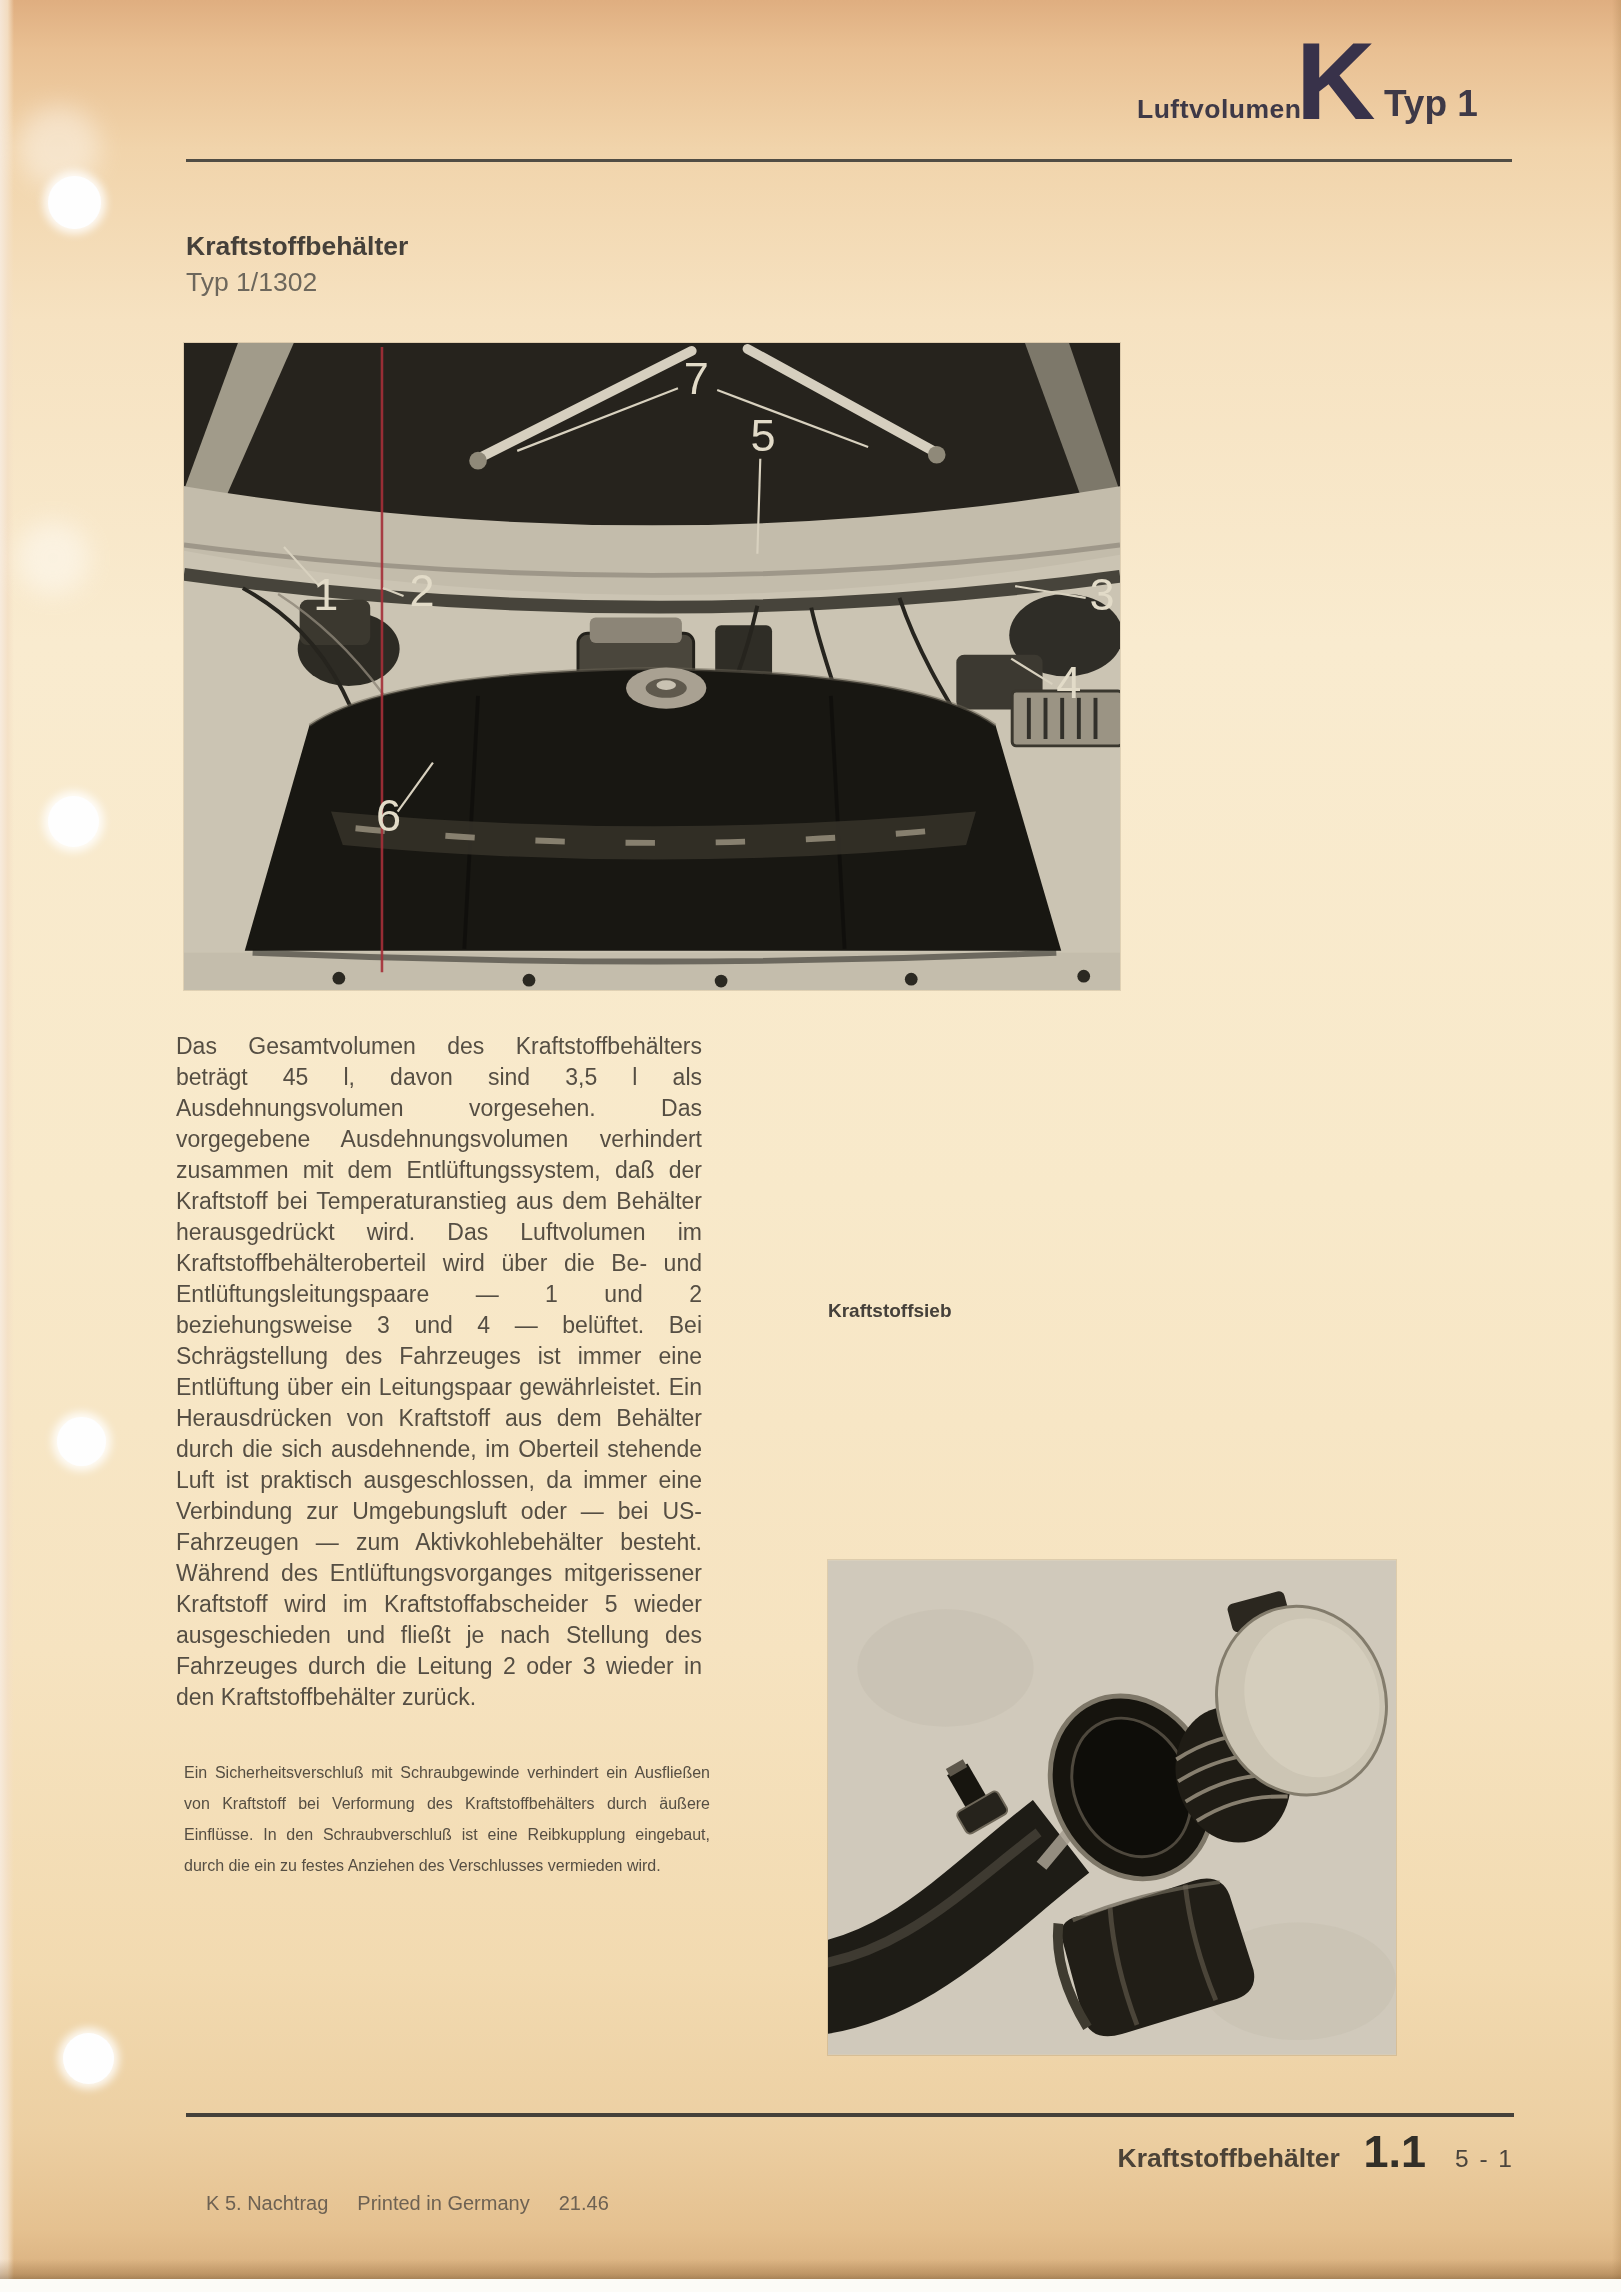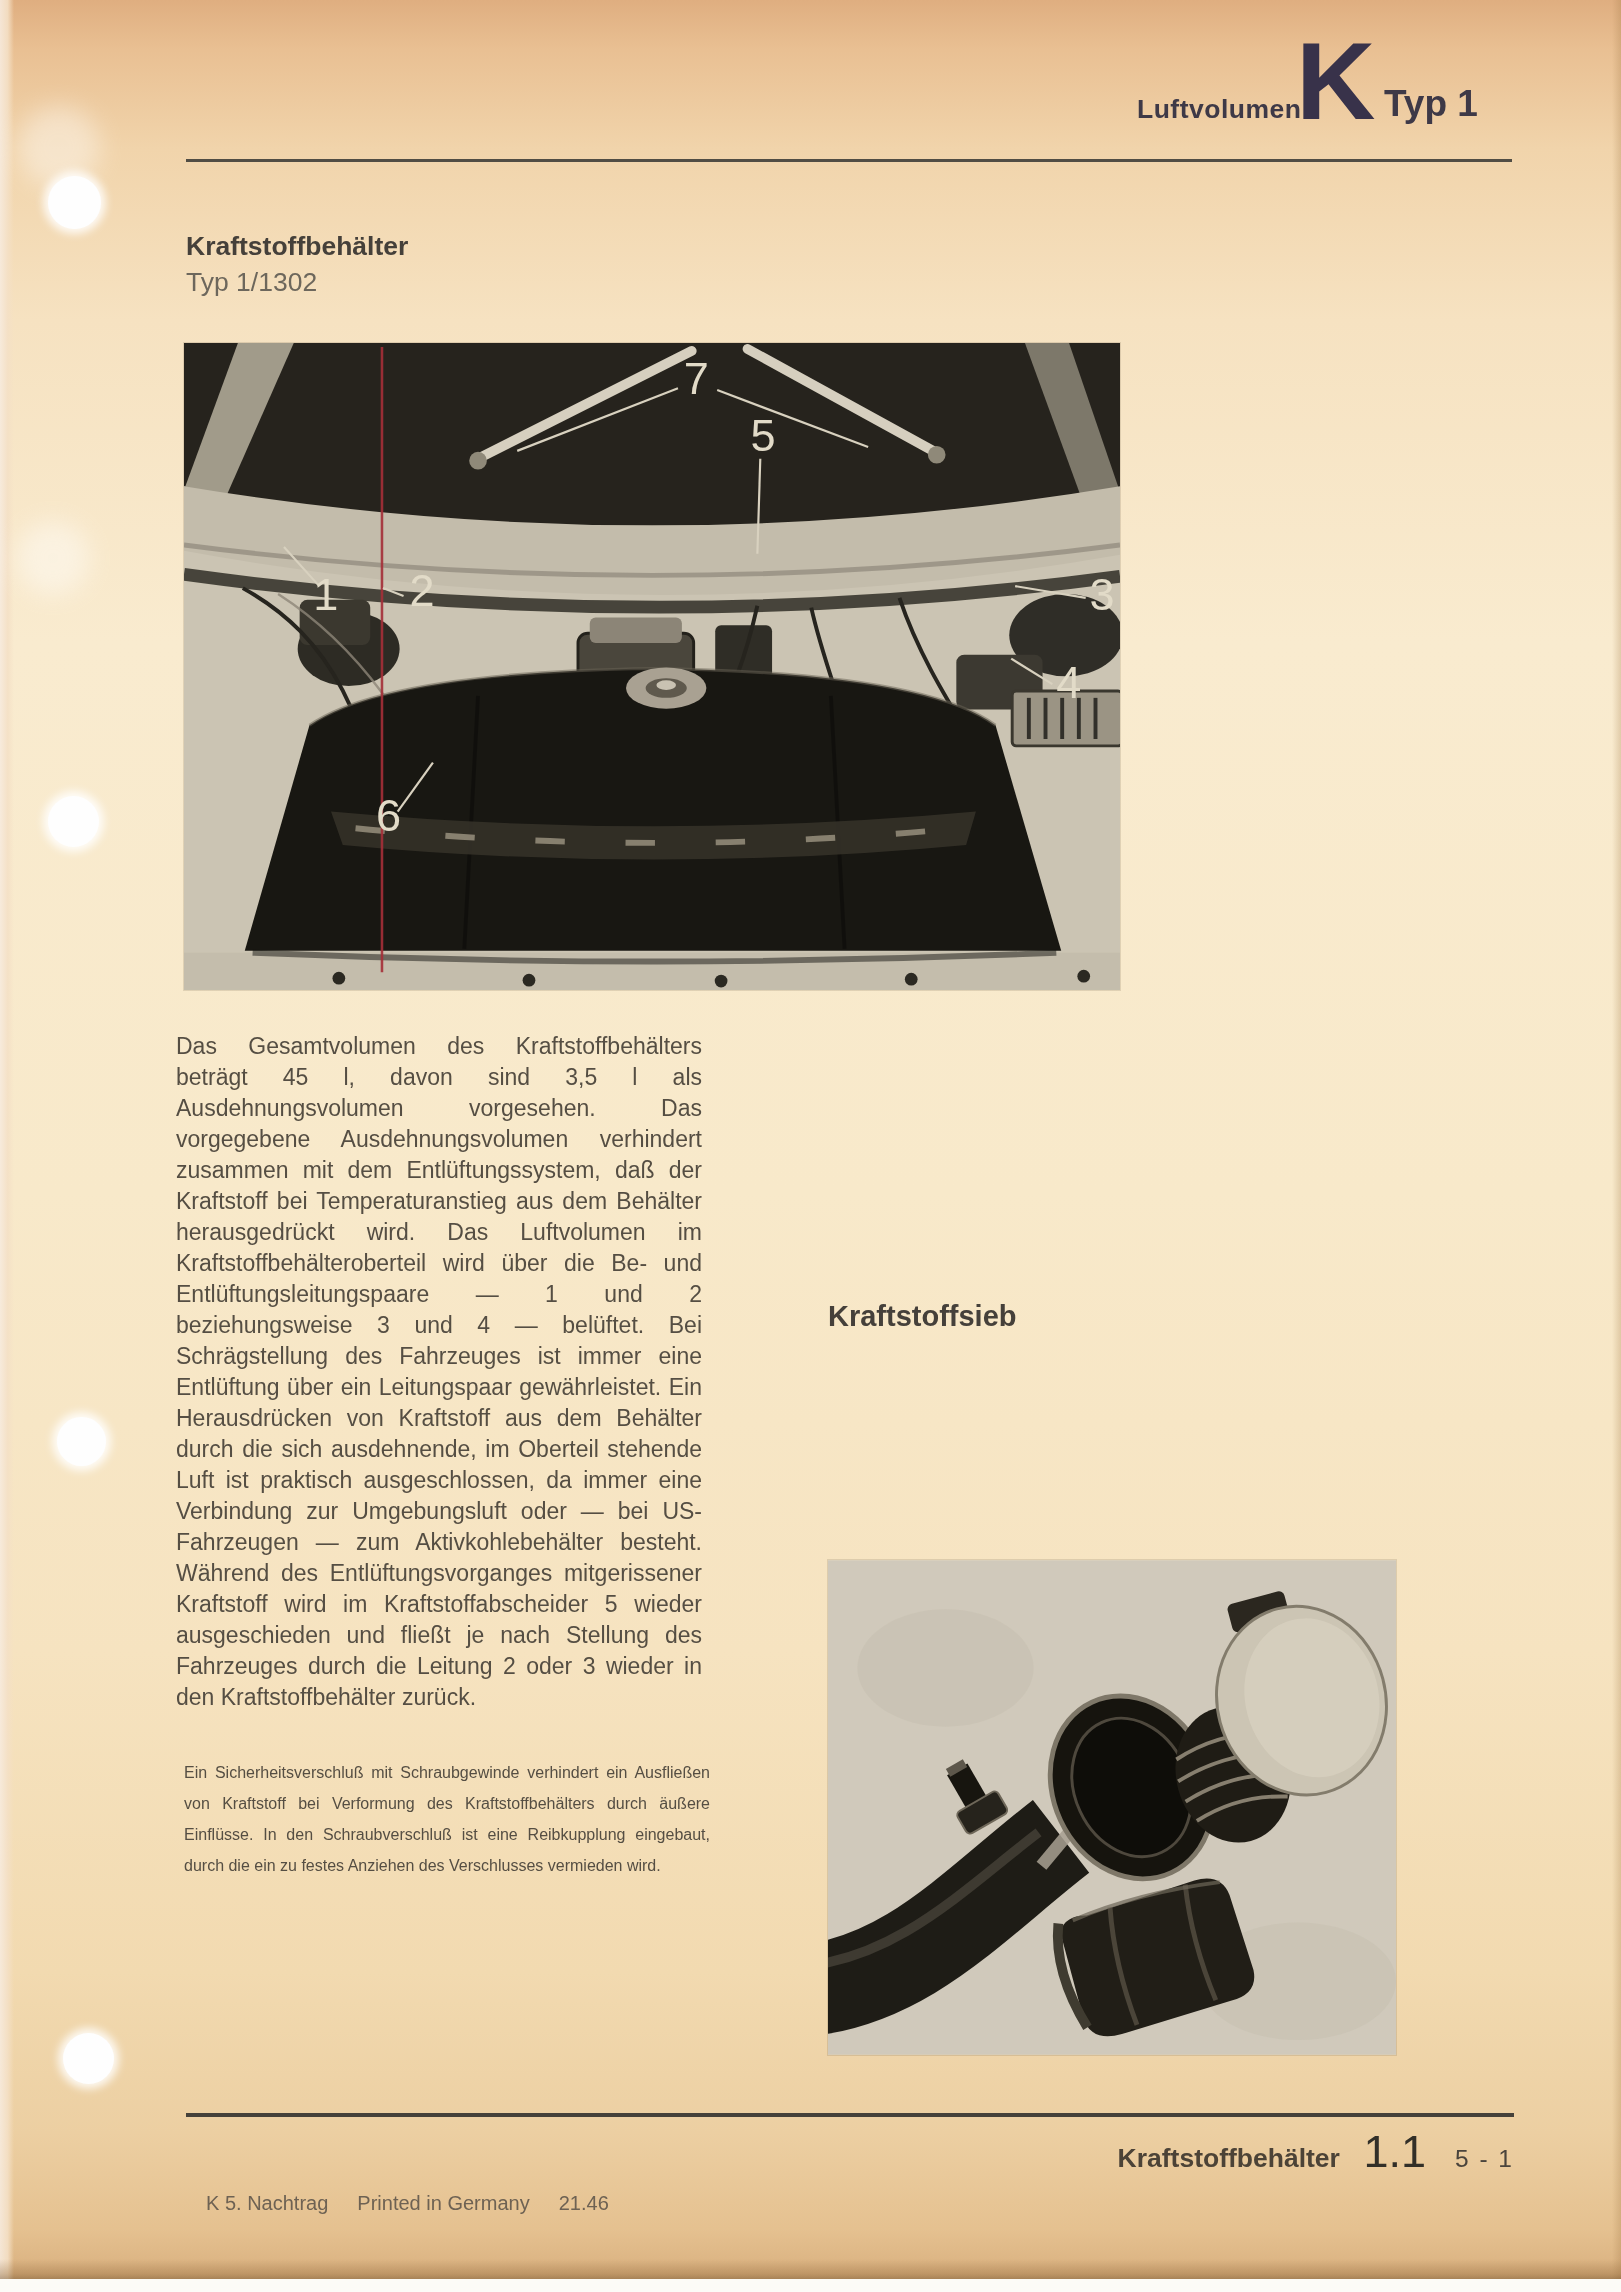--- a/index.html
+++ b/index.html
@@ -43,27 +43,27 @@
   .title-sub{position:absolute;left:186px;top:267px;font-size:26.5px;color:#6d675c;}
 
   .photo{position:absolute;box-shadow:0 0 0 1px rgba(80,70,50,.15);}
   .photo.fig1{left:184px;top:343px;width:936px;height:647px;}
   .photo.fig2{left:828px;top:1560px;width:568px;height:495px;}
   .photo svg{display:block;width:100%;height:100%;}
 
   .body-col{position:absolute;text-align:justify;color:#554e43;}
   .col-left-p1{left:176px;top:1031px;width:526px;font-size:23px;line-height:31px;}
   .col-left-p2{left:184px;top:1725px;width:526px;font-size:16px;line-height:31px;margin-top:32px;}
-  .sec2-heading{position:absolute;left:828px;top:1300px;font-size:29px;font-weight:bold;color:#45403a;}
+  .sec2-heading{position:absolute;left:828px;top:1300px;font-size:19px;font-weight:bold;color:#45403a;}
   .col-right-p{left:828px;top:1376px;width:578px;font-size:23px;line-height:30px;}
 
   .footer-right{position:absolute;top:2129px;left:980px;width:534px;
     display:flex;justify-content:flex-end;align-items:baseline;}
   .footer-right .f-label{font-size:26.5px;font-weight:bold;color:#4c4337;}
-  .footer-right .f-number{font-size:45px;line-height:45px;font-weight:normal;color:#322f28;margin-left:23.5px;}
+  .footer-right .f-number{font-size:45px;line-height:45px;font-weight:bold;color:#322f28;margin-left:23.5px;}
   .footer-right .f-page{font-size:24.5px;color:#4a443c;margin-left:29px;letter-spacing:2px;}
 
   .footer-left{position:absolute;left:206px;top:2192px;font-size:20px;color:#6e6253;}
   .footer-left span{margin-right:23.5px;}
 
   .co-num{font-family:"Liberation Sans",sans-serif;font-size:46px;fill:#e2dbc8;}
 </style>
 </head>
 <body>
 

